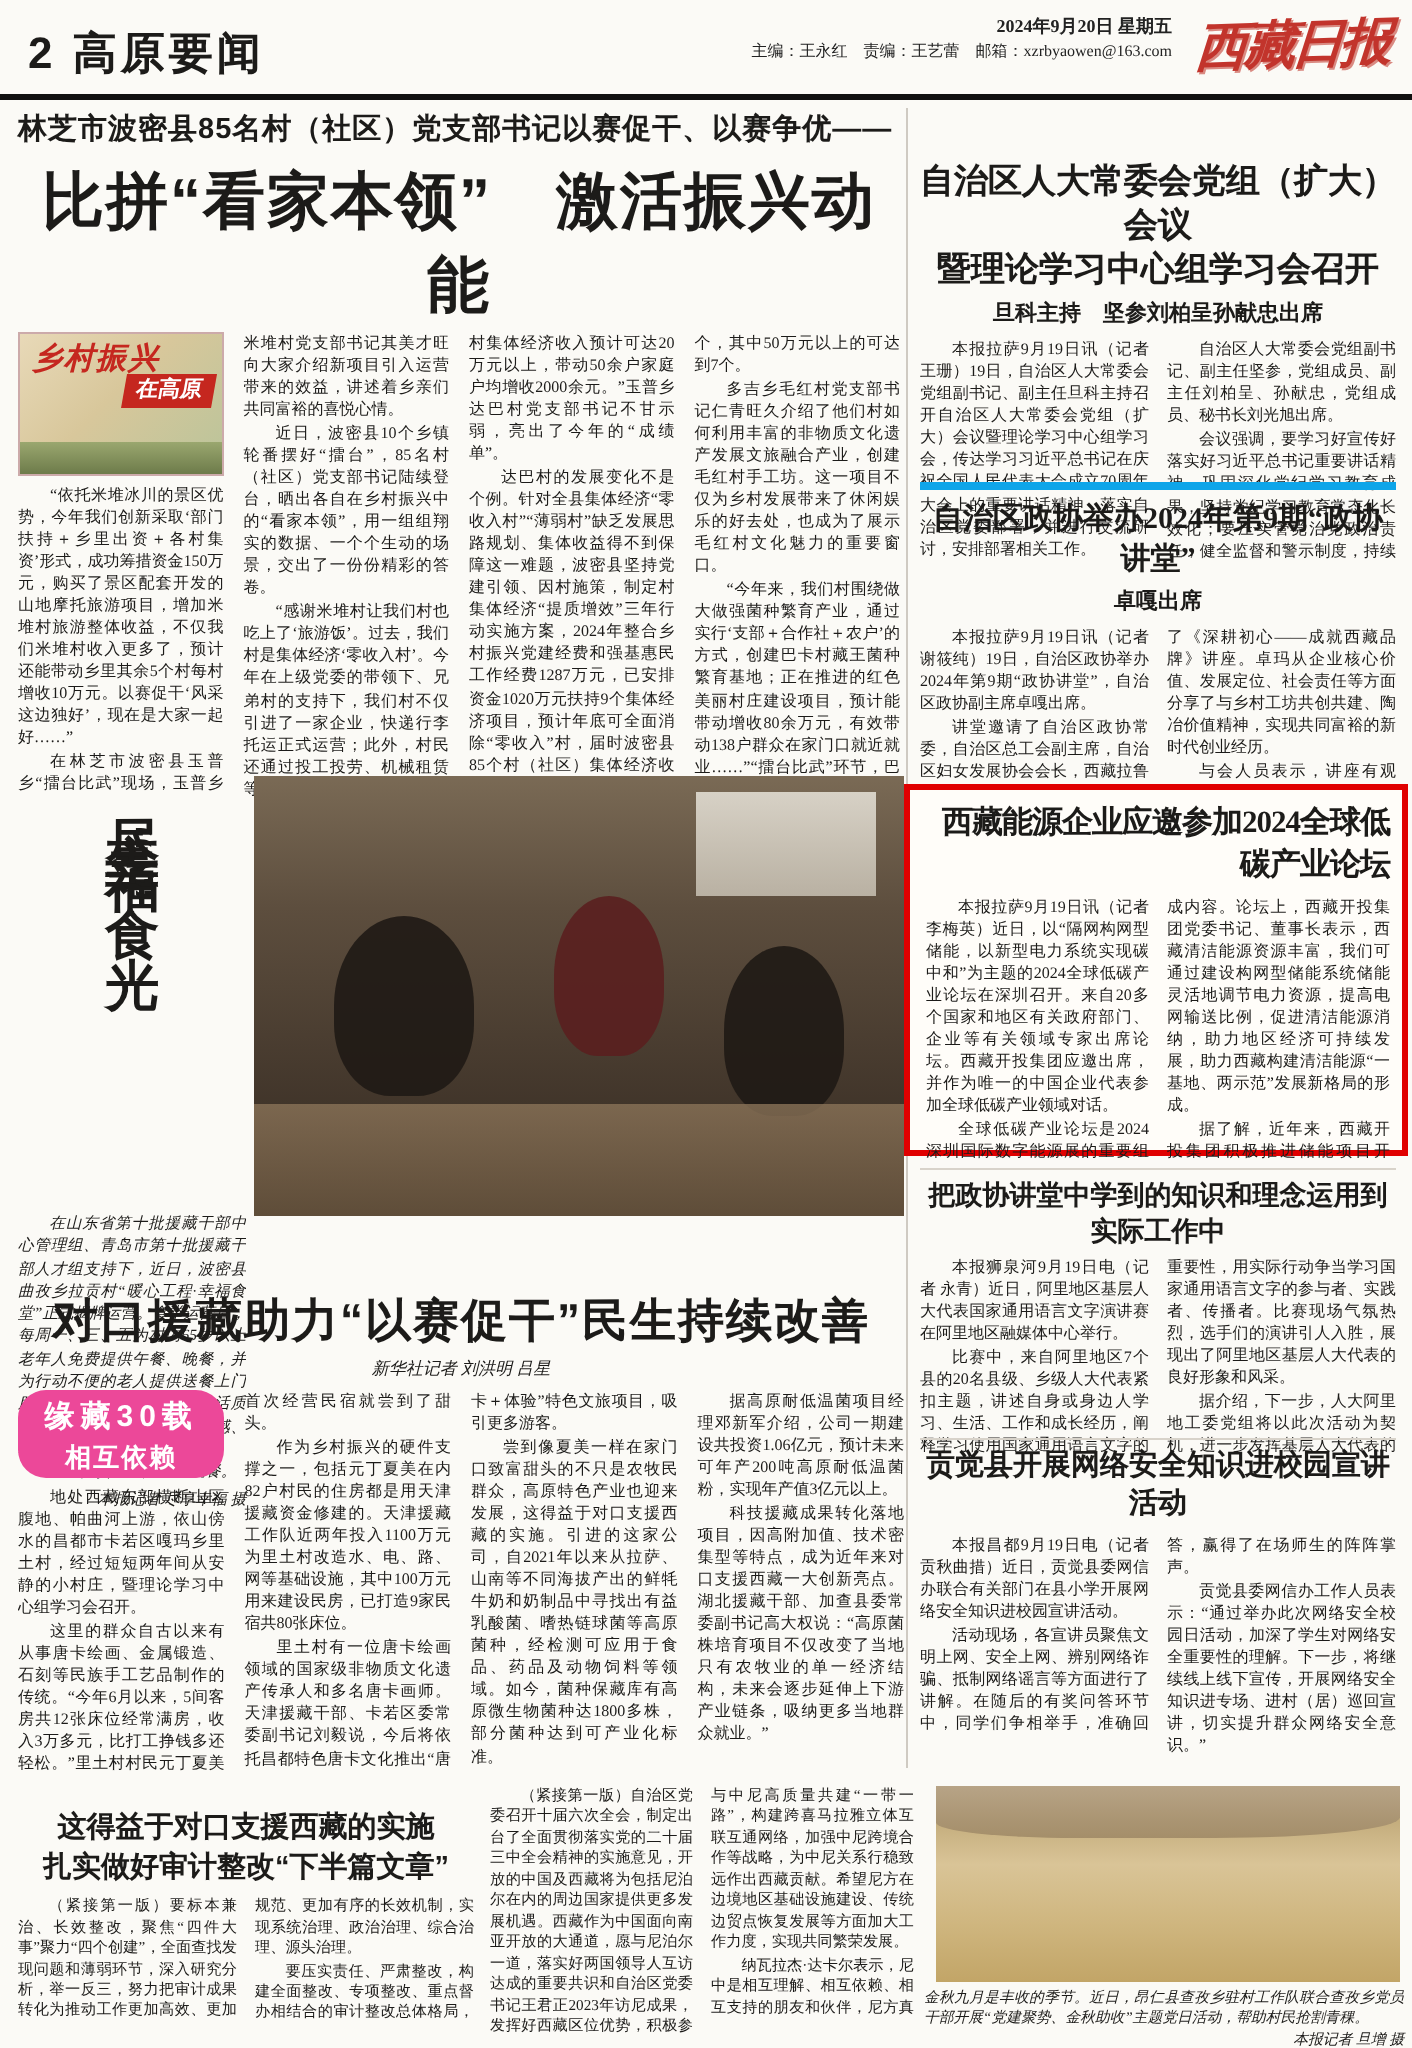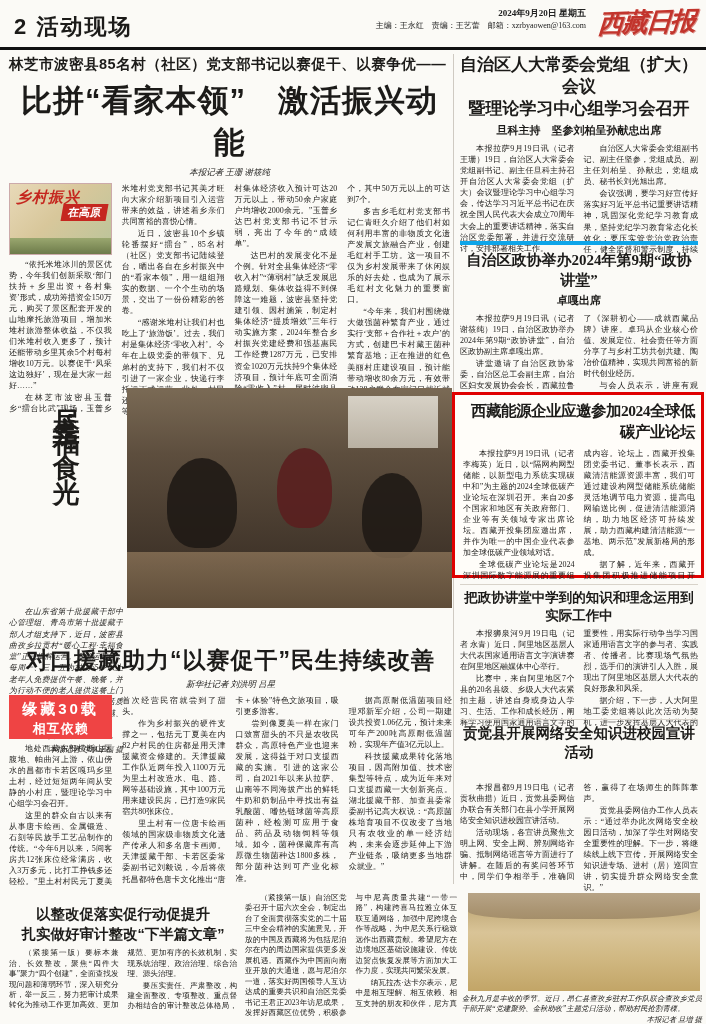--- a/index.html
+++ b/index.html
@@ -51,22 +51,22 @@
     background:linear-gradient(180deg,#7a6a55 0%,#5d4e3e 30%,#41352a 75%,#2c241c 100%); overflow:hidden; }
   .photo-main .win { position:absolute; right:14px; top:8px; width:90px; height:52px;
     background:linear-gradient(180deg,#e8e4da,#c9c2b4); opacity:.85; }
   .photo-main .fig { position:absolute; border-radius:50% 50% 40% 40%; background:#1f1a15; opacity:.9; }
   .photo-main .tbl { position:absolute; left:0; bottom:0; width:100%; height:56px;
     background:linear-gradient(180deg,#8a7358,#6b5740); opacity:.8; }
   
   .duikou { position:absolute; left:9px; top:645px; width:443px; height:258px; }
   .duikou-title { font-family:"Liberation Sans",sans-serif; font-weight:bold; font-size:23px; text-align:center; letter-spacing:1px; }
   .duikou-cols { column-count:4; column-gap:10px; height:196px; margin-top:3px; }
-  .ad-box { width:100%; height:44px; background:#ef4444; color:#fff; text-align:center;
-    font-family:"Liberation Sans",sans-serif; font-weight:bold; margin-bottom:4px; padding-top:4px; }
+  .ad-box { width:100%; height:44px; background:#ec4899; color:#fff; text-align:center;
+    font-family:"Liberation Sans",sans-serif; font-weight:bold; margin-bottom:4px; padding-top:4px;border-radius:14px; }
   .ad-box .a1 { font-size:15px; letter-spacing:3px; }
   .ad-box .a2 { font-size:13px; letter-spacing:1px; }
   
   .audit { position:absolute; left:9px; top:905px; width:228px; height:114px; }
   .audit-title { font-family:"Liberation Sans",sans-serif; font-weight:bold; font-size:14.5px; text-align:center; line-height:1.35; }
   .audit-cols { column-count:2; column-gap:9px; height:70px; margin-top:4px; font-size:7.6px; }
   .contin { position:absolute; left:245px; top:893px; width:212px; height:126px; }
   .contin-cols { column-count:2; column-gap:9px; height:126px; font-size:7.6px; }
   
   .rt { position:absolute; left:460px; width:238px; }
@@ -90,36 +90,35 @@
   .harvest-credit { text-align:right; font-style:italic; }
 </style>
 </head>
 <body>
 
 <div class="page">
 
   <div class="hdr">
     <div class="pageno">
       <span>2</span>
-      <span>活动现场</span>
+      <span>高原要闻</span>
     </div>
     <div class="hdr-meta">
       <div class="hdr-date">2024年9月20日 星期五</div>
       <div>主编：王永红　责编：王艺蕾　邮箱：xzrbyaowen@163.com</div>
     </div>
     <div class="masthead">西藏日报</div>
     <div class="hdr-rule"></div>
   </div>
 
   <div class="hairline-v"></div>
 
   <div class="lead">
     <div class="lead-kicker">林芝市波密县85名村（社区）党支部书记以赛促干、以赛争优——</div>
     <div class="lead-title">比拼“看家本领”　激活振兴动能</div>
-    <div class="byline">本报记者 王珊 谢筱纯</div>
     <div class="lead-cols serif-body">
       <div class="rv-logo">
         <span class="l1">乡村振兴</span>
         <span class="l2">在高原</span>
         <span class="l3"></span>
       </div>
       <p>“依托米堆冰川的景区优势，今年我们创新采取‘部门扶持＋乡里出资＋各村集资’形式，成功筹措资金150万元，购买了景区配套开发的山地摩托旅游项目，增加米堆村旅游整体收益，不仅我们米堆村收入更多了，预计还能带动乡里其余5个村每村增收10万元。以赛促干‘风采这边独好’，现在是大家一起好……”</p>
       <p>在林芝市波密县玉普乡“擂台比武”现场，玉普乡米堆村党支部书记其美才旺向大家介绍新项目引入运营带来的效益，讲述着乡亲们共同富裕的喜悦心情。</p>
       <p>近日，波密县10个乡镇轮番摆好“擂台”，85名村（社区）党支部书记陆续登台，晒出各自在乡村振兴中的“看家本领”，用一组组翔实的数据、一个个生动的场景，交出了一份份精彩的答卷。</p>
       <p>“感谢米堆村让我们村也吃上了‘旅游饭’。过去，我们村是集体经济‘零收入村’。今年在上级党委的带领下、兄弟村的支持下，我们村不仅引进了一家企业，快递行李托运正式运营；此外，村民还通过投工投劳、机械租赁等方式参与工程项目建设，村集体经济收入预计可达20万元以上，带动50余户家庭户均增收2000余元。”玉普乡达巴村党支部书记不甘示弱，亮出了今年的“成绩单”。</p>
@@ -160,38 +159,38 @@
       <p>里土村有一位唐卡绘画领域的国家级非物质文化遗产传承人和多名唐卡画师。天津援藏干部、卡若区委常委副书记刘毅说，今后将依托昌都特色唐卡文化推出“唐卡＋体验”特色文旅项目，吸引更多游客。</p>
       <p>尝到像夏美一样在家门口致富甜头的不只是农牧民群众，高原特色产业也迎来发展，这得益于对口支援西藏的实施。引进的这家公司，自2021年以来从拉萨、山南等不同海拔产出的鲜牦牛奶和奶制品中寻找出有益乳酸菌、嗜热链球菌等高原菌种，经检测可应用于食品、药品及动物饲料等领域。如今，菌种保藏库有高原微生物菌种达1800多株，部分菌种达到可产业化标准。</p>
       <p>据高原耐低温菌项目经理邓新军介绍，公司一期建设共投资1.06亿元，预计未来可年产200吨高原耐低温菌粉，实现年产值3亿元以上。</p>
       <p>科技援藏成果转化落地项目，因高附加值、技术密集型等特点，成为近年来对口支援西藏一大创新亮点。湖北援藏干部、加查县委常委副书记高大权说：“高原菌株培育项目不仅改变了当地只有农牧业的单一经济结构，未来会逐步延伸上下游产业链条，吸纳更多当地群众就业。”</p>
 
     </div>
   </div>
 
   <div class="audit">
     <div class="audit-title">
-      <div>以整改促落实促行动促提升</div>
+      <div>这得益于对口支援西藏的实施</div>
       <div>扎实做好审计整改“下半篇文章”</div>
     </div>
     <div class="audit-cols serif-body">
       <p>（紧接第一版）要标本兼治、长效整改，聚焦“四件大事”聚力“四个创建”，全面查找发现问题和薄弱环节，深入研究分析，举一反三，努力把审计成果转化为推动工作更加高效、更加规范、更加有序的长效机制，实现系统治理、政治治理、综合治理、源头治理。</p>
       <p>要压实责任、严肃整改，构建全面整改、专项整改、重点督办相结合的审计整改总体格局，一项一项盯紧狠抓，一条一条挂账销号，时刻开展整改“回头看”，对整改责任落实不到位、整改推进不力的一律严肃追责问责。</p>
     </div>
   </div>
 
   <div class="contin">
     <div class="contin-cols serif-body">
       <p>（紧接第一版）自治区党委召开十届六次全会，制定出台了全面贯彻落实党的二十届三中全会精神的实施意见，开放的中国及西藏将为包括尼泊尔在内的周边国家提供更多发展机遇。西藏作为中国面向南亚开放的大通道，愿与尼泊尔一道，落实好两国领导人互访达成的重要共识和自治区党委书记王君正2023年访尼成果，发挥好西藏区位优势，积极参与中尼高质量共建“一带一路”，构建跨喜马拉雅立体互联互通网络，加强中尼跨境合作等战略，为中尼关系行稳致远作出西藏贡献。希望尼方在边境地区基础设施建设、传统边贸点恢复发展等方面加大工作力度，实现共同繁荣发展。</p>
       <p>纳瓦拉杰·达卡尔表示，尼中是相互理解、相互依赖、相互支持的朋友和伙伴，尼方真心感谢西藏自治区长期以来为尼方经济社会发展等各方面提供的支持和帮助。尼方愿与中方携手，加强在贸易、投资、旅游等领域的交流合作，为深化两国传统友谊、推动双边关系迈上新台阶作出积极贡献。</p>
     </div>
   </div>
 
   <div class="rt art-a" style="position:absolute;">
-    <div class="r-title" style="font-size:17px;">
+    <div class="r-title" style="font-size:17px;margin-top:26px;">
       <div>自治区人大常委会党组（扩大）会议</div>
       <div>暨理论学习中心组学习会召开</div>
     </div>
     <div class="sub-head">旦科主持　坚参刘柏呈孙献忠出席</div>
     <div class="two-col serif-body" style="height:118px;">
       <p>本报拉萨9月19日讯（记者 王珊）19日，自治区人大常委会党组副书记、副主任旦科主持召开自治区人大常委会党组（扩大）会议暨理论学习中心组学习会，传达学习习近平总书记在庆祝全国人民代表大会成立70周年大会上的重要讲话精神，落实自治区党委部署，并进行交流研讨，安排部署相关工作。</p>
       <p>自治区人大常委会党组副书记、副主任坚参，党组成员、副主任刘柏呈、孙献忠，党组成员、秘书长刘光旭出席。</p>
       <p>会议强调，要学习好宣传好落实好习近平总书记重要讲话精神，巩固深化党纪学习教育成果，坚持党纪学习教育常态化长效化；要压实管党治党政治责任，健全监督和警示制度，持续营造风清气正、干事创业的良好政治生态；要深刻认识铸牢中华民族共同体意识的重大意义，为创建全国民族团结进步模范区提供有力法治保障。</p>
     </div>
   </div>
@@ -219,21 +218,21 @@
     <div class="r-title" style="font-size:13.5px;">把政协讲堂中学到的知识和理念运用到实际工作中</div>
     <div class="two-col serif-body" style="height:104px;margin-top:4px;">
       <p>本报狮泉河9月19日电（记者 永青）近日，阿里地区基层人大代表国家通用语言文字演讲赛在阿里地区融媒体中心举行。</p>
       <p>比赛中，来自阿里地区7个县的20名县级、乡级人大代表紧扣主题，讲述自身或身边人学习、生活、工作和成长经历，阐释学习使用国家通用语言文字的重要性，用实际行动争当学习国家通用语言文字的参与者、实践者、传播者。比赛现场气氛热烈，选手们的演讲引人入胜，展现出了阿里地区基层人大代表的良好形象和风采。</p>
       <p>据介绍，下一步，人大阿里地工委党组将以此次活动为契机，进一步发挥基层人大代表的示范引领作用，广泛开展宣传教育活动，引导各族群众积极参与民族团结进步创建工作。</p>
     </div>
   </div>
 
   <div class="rt art-e" style="position:absolute;">
     <div class="r-title" style="font-size:14.5px;">贡觉县开展网络安全知识进校园宣讲活动</div>
-    <div class="two-col serif-body" style="height:118px;margin-top:20px;">
+    <div class="two-col serif-body" style="height:118px;margin-top:5px;">
       <p>本报昌都9月19日电（记者 贡秋曲措）近日，贡觉县委网信办联合有关部门在县小学开展网络安全知识进校园宣讲活动。</p>
       <p>活动现场，各宣讲员聚焦文明上网、安全上网、辨别网络诈骗、抵制网络谣言等方面进行了讲解。在随后的有奖问答环节中，同学们争相举手，准确回答，赢得了在场师生的阵阵掌声。</p>
       <p>贡觉县委网信办工作人员表示：“通过举办此次网络安全校园日活动，加深了学生对网络安全重要性的理解。下一步，将继续线上线下宣传，开展网络安全知识进专场、进村（居）巡回宣讲，切实提升群众网络安全意识。”</p>
     </div>
   </div>
 
   <div class="photo-harvest">
     <div class="ridge"></div>
   </div>
   <div class="harvest-cap">

